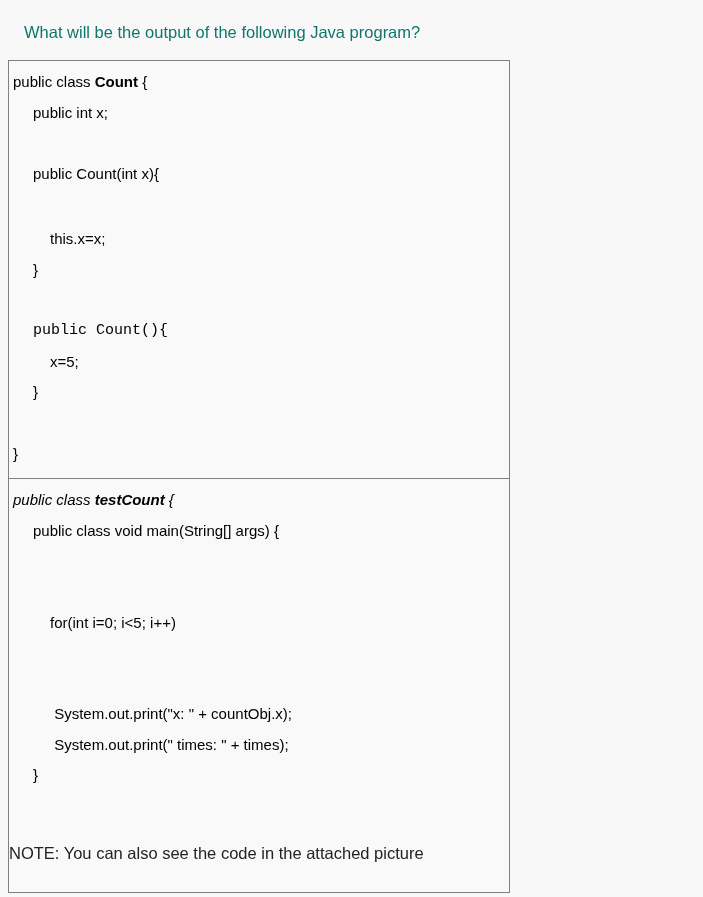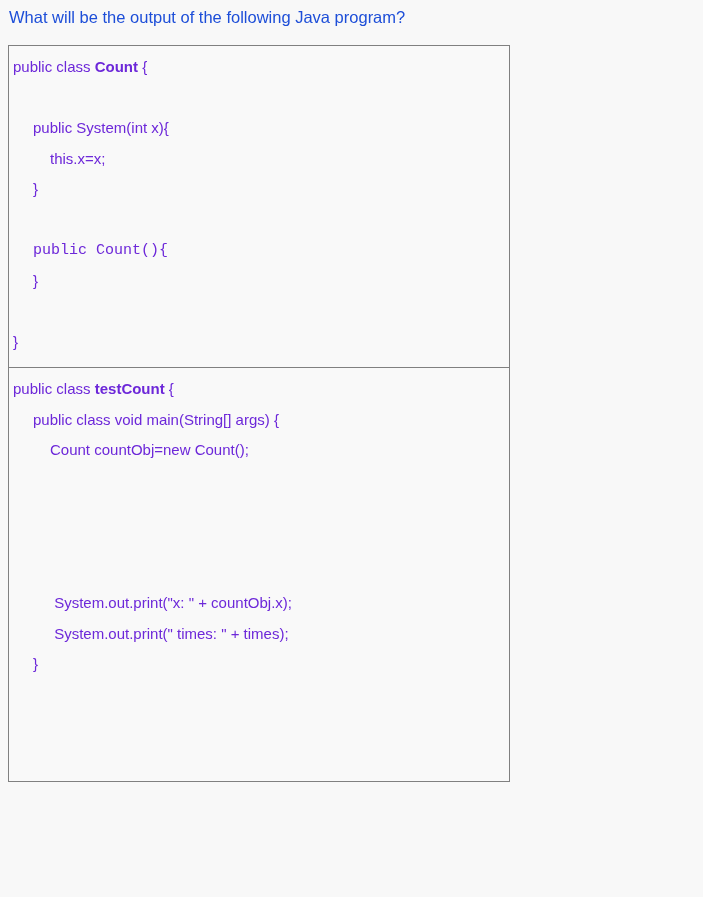--- a/index.html
+++ b/index.html
@@ -18,23 +18,23 @@
 
   .page {
     padding: 0;
     position: relative;
   }
 
   
   .question-heading {
     font-size: 16.5px;
     line-height: 22px;
-    color: #1d4ed8;
+    color: #0f766e;
     padding: 6px 0 0 9px;
-    margin: 0;
+    margin: 15px;
     font-weight: normal;
     white-space: pre;
   }
 
   
   .code-box {
     position: absolute;
     left: 8px;
     top: 45px;
     width: 502px;
@@ -48,21 +48,21 @@
     box-sizing: border-box;
   }
   .code-cell + .code-cell {
     border-top: 1px solid #808080;
   }
 
   .code-line {
     font-family: "Liberation Sans", sans-serif;
     font-size: 15px;
     line-height: 30.6px;
-    color: #6d28d9;
+    color: #000000;
     white-space: pre;
     padding-left: 4px;
     min-height: 30.6px;
   }
   .code-line.blank {
     line-height: 30.6px;
     height: 30.6px;
   }
   .code-line b {
     font-weight: bold;
@@ -82,41 +82,44 @@
 </head>
 <body>
 
 <div class="page">
 
   <div class="question-heading">What will be the output of the following Java program?</div>
 
   <div class="code-box">
     <div class="code-cell" id="cell-0">
         <div class="code-line" style="padding-left: 4px;"><span>public class </span><b>Count</b><span> {</span></div>
+        <div class="code-line" style="padding-left: 24px;"><span>public int x;</span></div>
         <div class="code-line blank" style="padding-left: 4px;">&nbsp;</div>
-        <div class="code-line" style="padding-left: 24px;"><span>public System(int x){</span></div>
-        <div class="code-line" style="padding-left: 41px;"><span>this.x=x;</span></div>
+        <div class="code-line" style="padding-left: 24px;"><span>public Count(int x){</span></div>
+        <div class="code-line" style="padding-left: 41px; margin-top: 35px;"><span>this.x=x;</span></div>
         <div class="code-line" style="padding-left: 24px;"><span>}</span></div>
         <div class="code-line blank" style="padding-left: 4px;">&nbsp;</div>
         <div class="code-line" style="padding-left: 24px; font-family: Liberation Mono, monospace;"><span>public Count(){</span></div>
+        <div class="code-line" style="padding-left: 41px;"><span>x=5;</span></div>
         <div class="code-line" style="padding-left: 24px;"><span>}</span></div>
         <div class="code-line blank" style="padding-left: 4px;">&nbsp;</div>
         <div class="code-line" style="padding-left: 4px;"><span>}</span></div>
       </div>
     <div class="code-cell" id="cell-1">
-        <div class="code-line" style="padding-left: 4px;"><span>public class </span><b>testCount</b><span> {</span></div>
+        <div class="code-line" style="padding-left: 4px; font-style: italic;"><span>public class </span><b>testCount</b><span> {</span></div>
         <div class="code-line" style="padding-left: 24px;"><span>public class void main(String[] args) {</span></div>
-        <div class="code-line" style="padding-left: 41px;"><span>Count countObj=new Count();</span></div>
         <div class="code-line blank" style="padding-left: 4px;">&nbsp;</div>
         <div class="code-line blank" style="padding-left: 4px;">&nbsp;</div>
+        <div class="code-line" style="padding-left: 41px;"><span>for(int i=0; i&lt;5; i++)</span></div>
         <div class="code-line blank" style="padding-left: 4px;">&nbsp;</div>
         <div class="code-line blank" style="padding-left: 4px;">&nbsp;</div>
         <div class="code-line" style="padding-left: 41px;"><span> System.out.print("x: " + countObj.x);</span></div>
         <div class="code-line" style="padding-left: 41px;"><span> System.out.print(" times: " + times);</span></div>
         <div class="code-line" style="padding-left: 24px;"><span>}</span></div>
         <div class="code-line blank" style="padding-left: 4px;">&nbsp;</div>
         <div class="code-line blank" style="padding-left: 4px;">&nbsp;</div>
         <div class="code-line" style="padding-left: 24px;"></div>
       </div>
   </div>
 
+  <div class="note-text">NOTE: You can also see the code in the attached picture</div>
 
 </div>
 
 </body></html>

